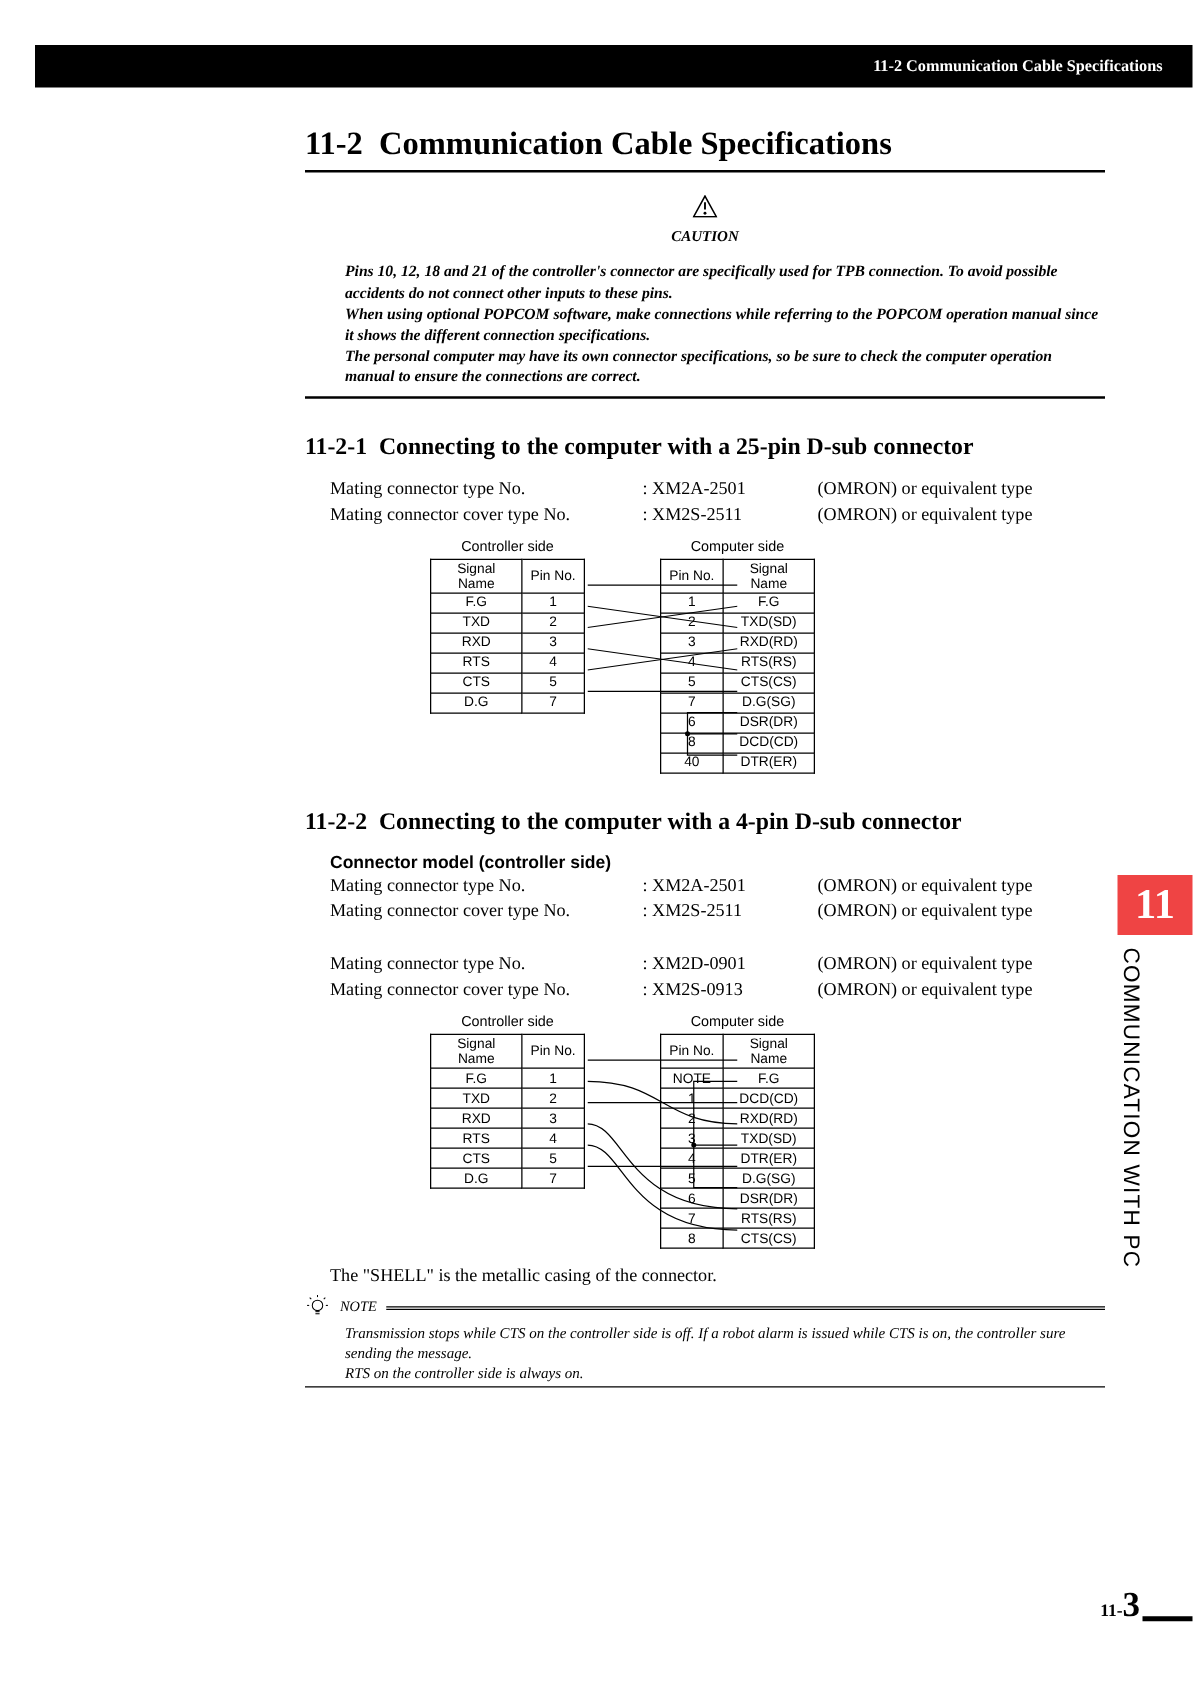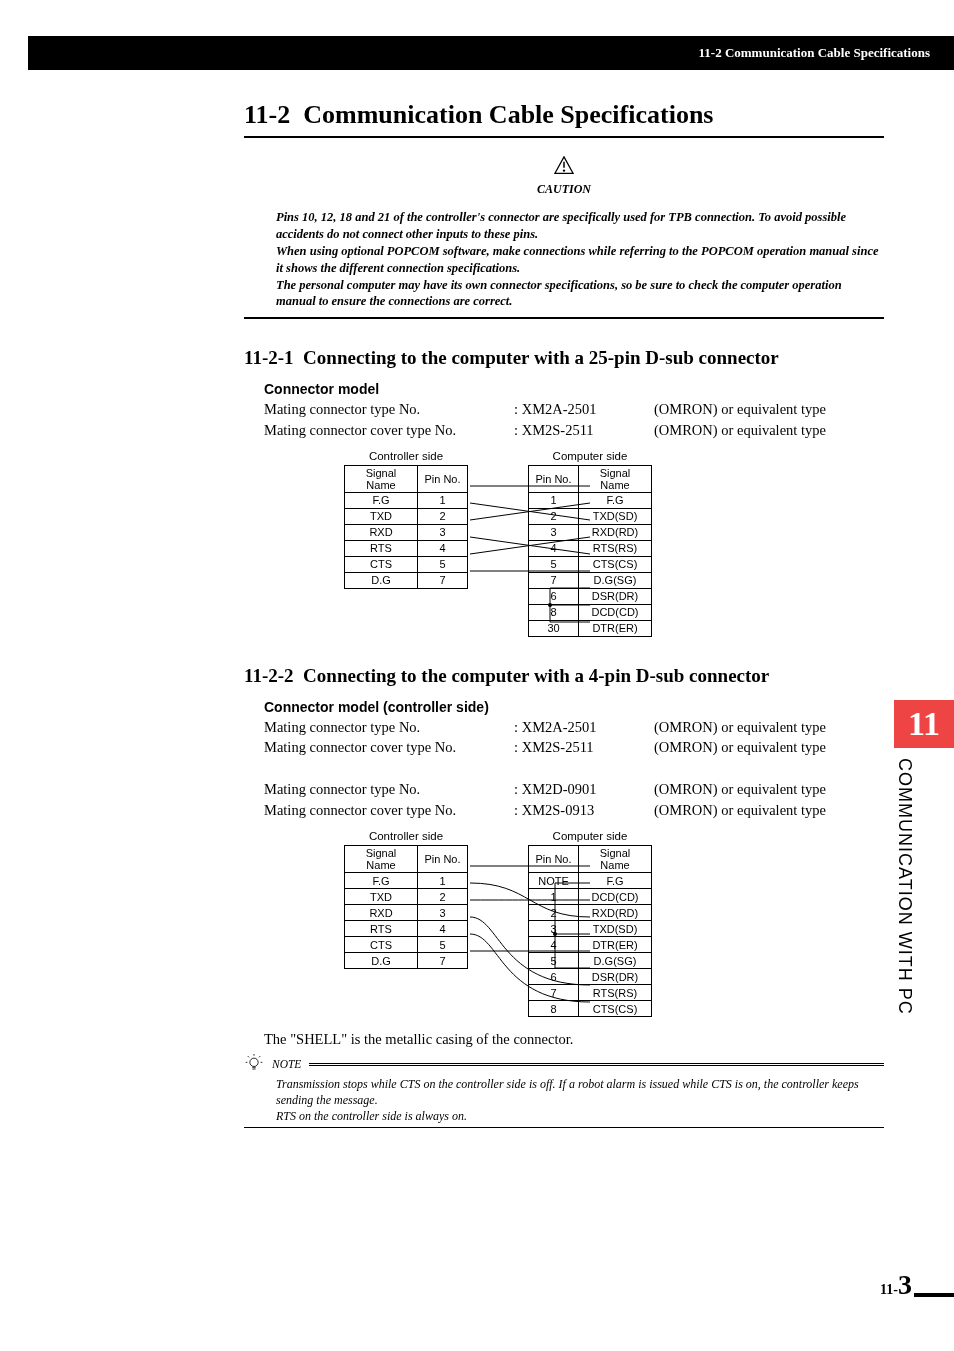--- a/index.html
+++ b/index.html
@@ -239,21 +239,20 @@
       <div>The personal computer may have its own connector specifications, so be sure to check the computer operation manual to ensure the connections are correct.</div>
     </div>
     <div class="caution-bottom-line"></div>
   </div>
 
   <h2 class="sub-title">
     <span>11-2-1</span>&nbsp;&nbsp;<span>Connecting to the computer with a 25-pin D-sub connector</span>
   </h2>
 
   <div class="connector-block">
-    <div class="connector-model-label">Connector model</div>
     <div class="spec-line">
       <span class="spec-label">Mating connector type No.</span>
       <span class="spec-value">: XM2A-2501</span>
       <span class="spec-brand">(OMRON) or equivalent type</span>
     </div>
     <div class="spec-line">
       <span class="spec-label">Mating connector cover type No.</span>
       <span class="spec-value">: XM2S-2511</span>
       <span class="spec-brand">(OMRON) or equivalent type</span>
     </div>
@@ -340,21 +339,21 @@
             </tr>
         <tr>
               <td>6</td>
               <td>DSR(DR)</td>
             </tr>
         <tr>
               <td>8</td>
               <td>DCD(CD)</td>
             </tr>
         <tr>
-              <td>30</td>
+              <td>40</td>
               <td>DTR(ER)</td>
             </tr>
       </tbody>
         </table>
     </div>
   </div>
 
   <h2 class="sub-title" style="margin-top:28px;">
     <span>11-2-2</span>&nbsp;&nbsp;<span>Connecting to the computer with a 4-pin D-sub connector</span>
   </h2>
@@ -495,21 +494,21 @@
             <line x1="4" y1="10" x2="2" y2="10" stroke="#000"></line>
             <line x1="22" y1="10" x2="20" y2="10" stroke="#000"></line>
             <line x1="6" y1="4" x2="4.5" y2="2.5" stroke="#000"></line>
             <line x1="18" y1="4" x2="19.5" y2="2.5" stroke="#000"></line>
           </svg>
       </span>
       <span class="note-label">NOTE</span>
       <span class="line2"></span>
     </div>
     <div class="note-body">
-      <div>Transmission stops while CTS on the controller side is off. If a robot alarm is issued while CTS is on,  the controller keeps sending the message.</div>
+      <div>Transmission stops while CTS on the controller side is off. If a robot alarm is issued while CTS is on,  the controller sure sending the message.</div>
       <div>RTS on the controller side is always on.</div>
     </div>
     <div class="note-bottom"></div>
   </div>
 
 </div>
 
 <div class="page-num">
   <span>11-</span><span class="big">3</span>
 </div>

